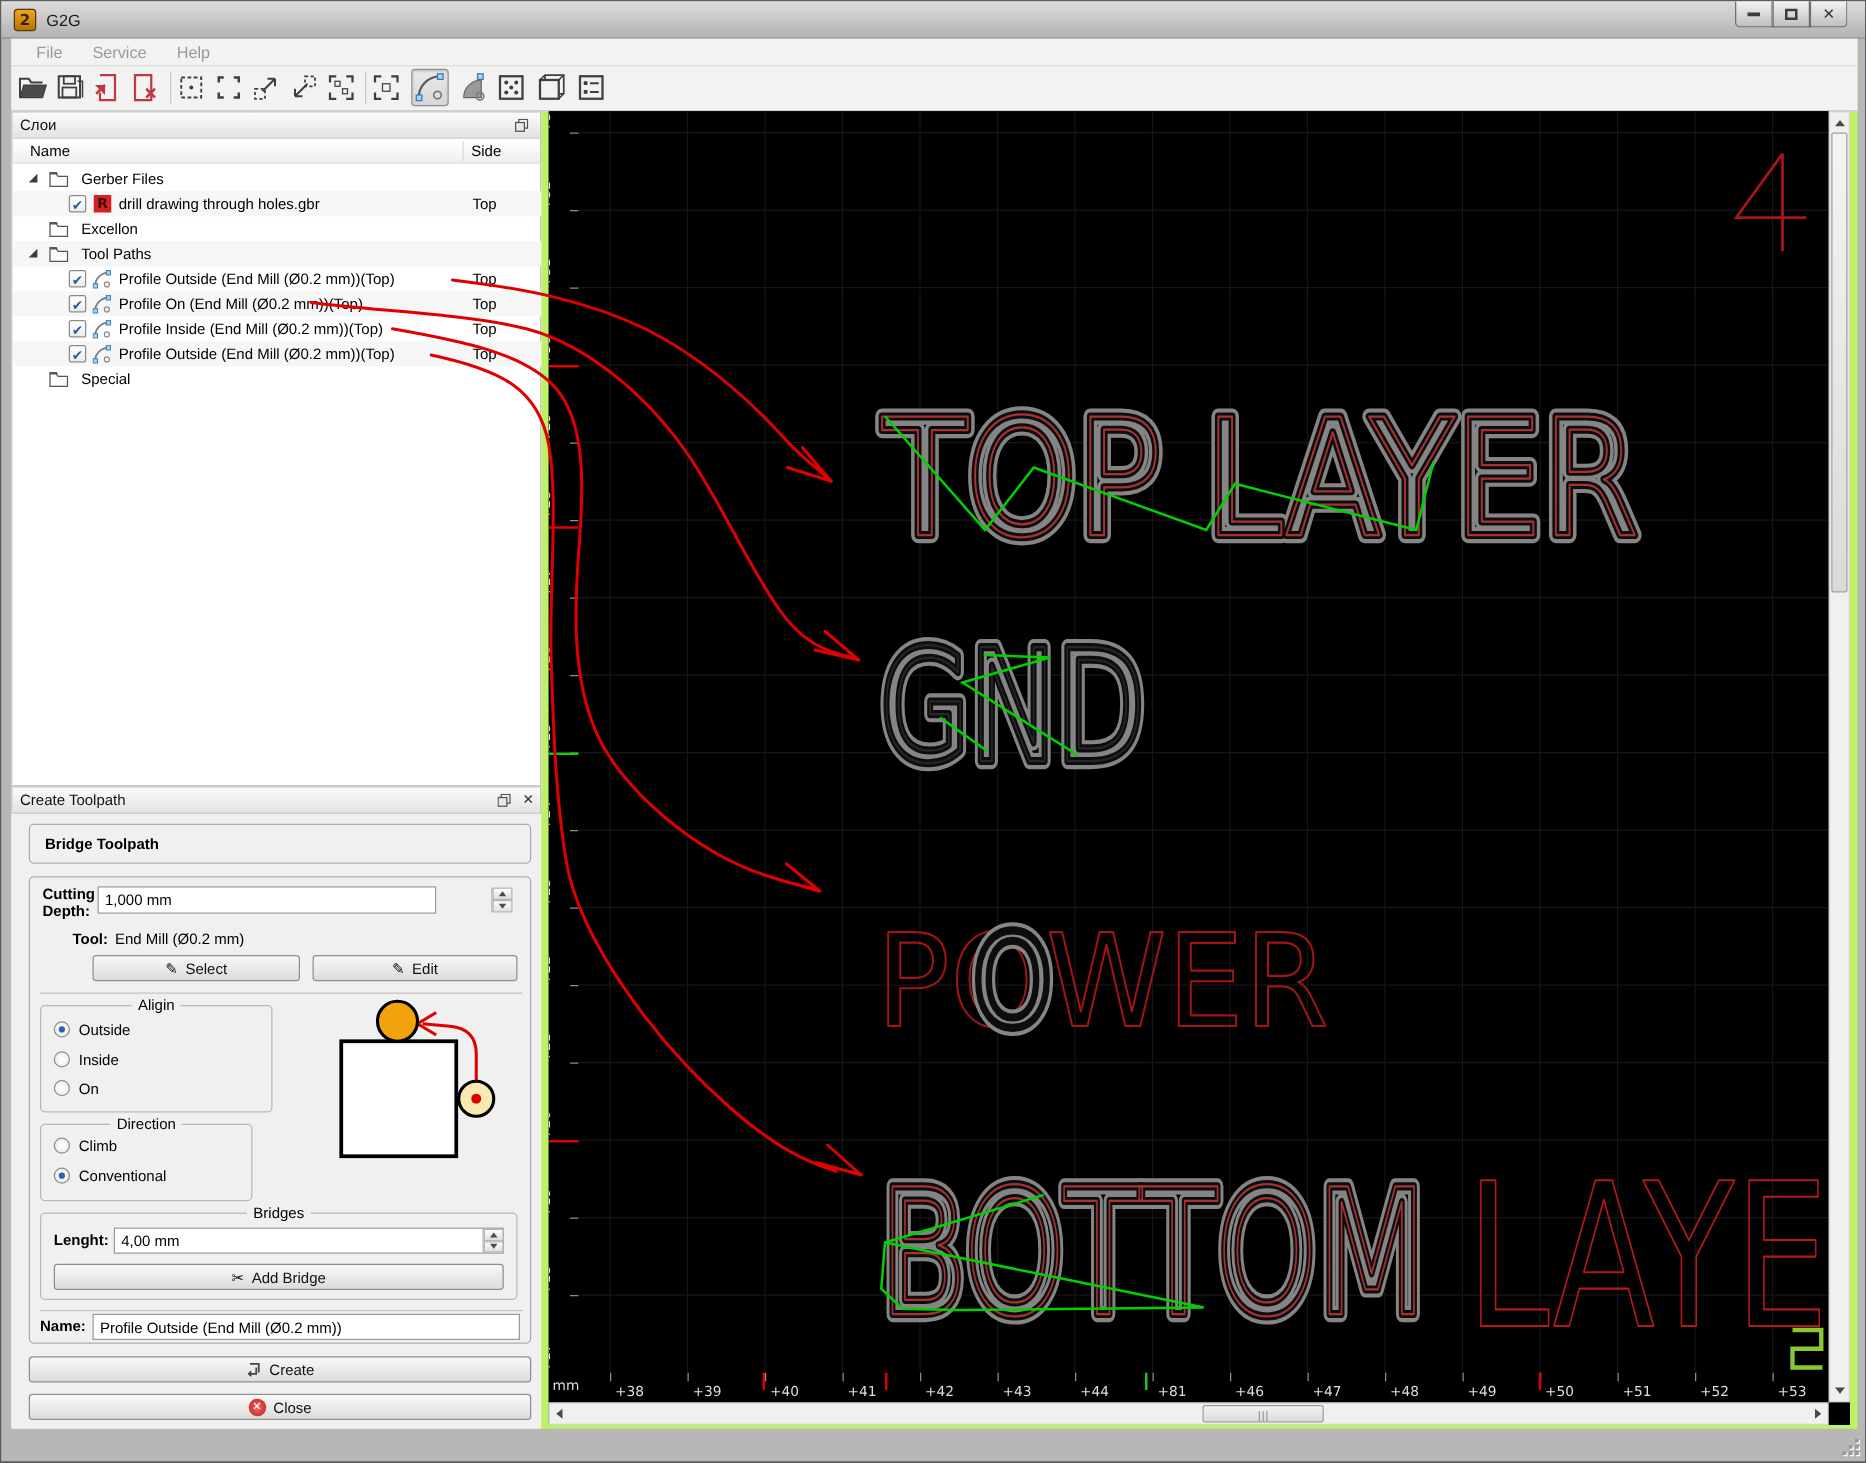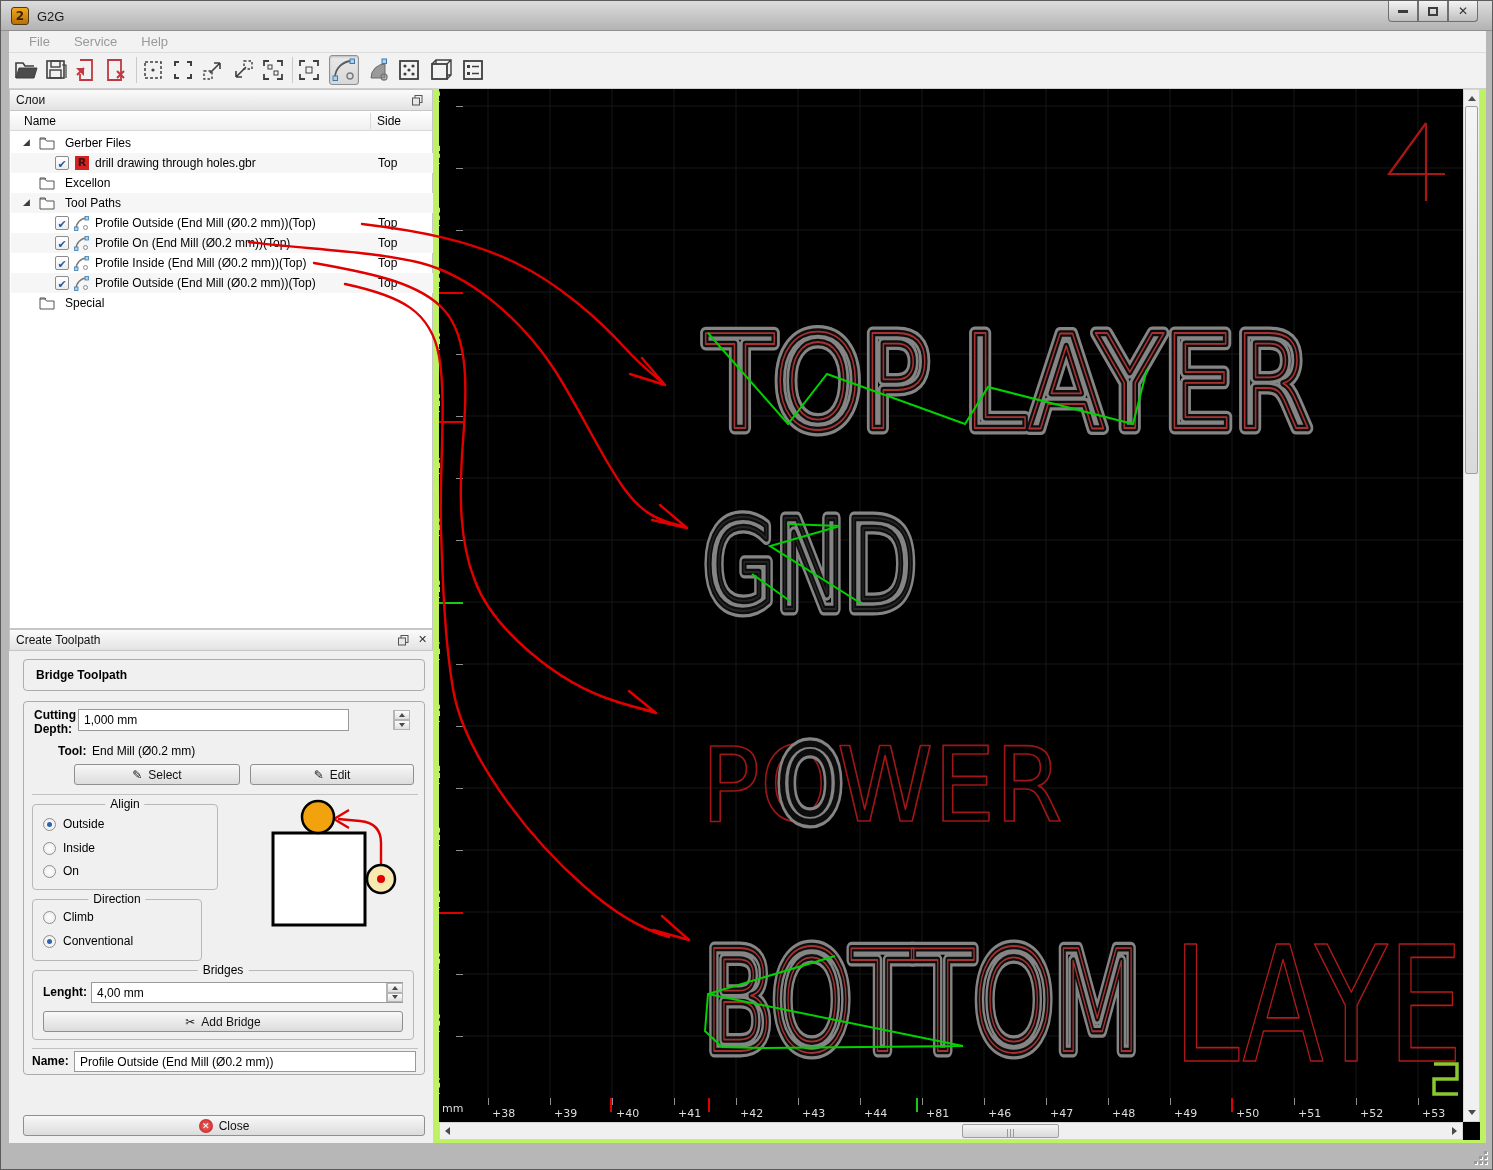--- a/index.html
+++ b/index.html
@@ -47,21 +47,21 @@
   .gb{position:absolute;border:1px solid #adadad;border-radius:4px}
   .gb>.legend{position:absolute;top:-8px;left:50%;transform:translateX(-50%);background:#f0f0f0;padding:0 5px;line-height:14px;white-space:nowrap}
   .boldlab{font-weight:bold}
   .tinput{position:absolute;height:22px;border:1px solid #9a9a9a;background:#fff;font:12px "Liberation Sans",sans-serif;padding:0 20px 0 5px}
   .spin{position:absolute;width:17px;height:20px;border-left:1px solid #b5b5b5;display:flex;flex-direction:column}
   .spin div{flex:1;background:linear-gradient(#fdfdfd,#dfdfdf);border:1px solid #b5b5b5;display:flex;align-items:center;justify-content:center}
   .aru{width:0;height:0;border-left:3px solid transparent;border-right:3px solid transparent;border-bottom:4px solid #4a4a4a}
   .ard{width:0;height:0;border-left:3px solid transparent;border-right:3px solid transparent;border-top:4px solid #4a4a4a}
   .btn{position:absolute;background:linear-gradient(#f8f8f8,#dcdcdc);border:1px solid #8f8f8f;border-radius:3px;display:flex;align-items:center;justify-content:center;gap:6px;font-size:12px;color:#111}
   .hrline{position:absolute;height:1px;background:#c2c2c2}
-  .radio-row{position:absolute;display:flex;align-items:flex-end;gap:7px}
+  .radio-row{position:absolute;display:flex;align-items:flex-start;gap:7px}
   .radio{width:13px;height:13px;border:1px solid #8f8f8f;border-radius:50%;background:radial-gradient(#fff,#e8e8e8);position:relative}
   .radio.sel::after{content:"";position:absolute;left:3px;top:3px;width:5px;height:5px;border-radius:50%;background:#2f63b0}
   .close-circ{width:14px;height:14px;border-radius:50%;background:radial-gradient(#ee6a6a,#c01818);color:#fff;font:bold 9px "DejaVu Sans",sans-serif;text-align:center;line-height:14px}
   
   .canvas-wrap{position:absolute;left:430px;top:58px;width:1041px;height:1051px;background:#000}
   .view{position:absolute;left:24px;top:0;width:1000px;height:1009px;background:#000;overflow:hidden}
   .vruler{position:absolute;left:0;top:0;width:24px;height:1009px;background:#000;overflow:hidden}
   .hruler{position:absolute;left:24px;top:1009px;width:1000px;height:24px;background:#000;overflow:hidden}
   .corner-mm{position:absolute;left:0;top:1009px;width:24px;height:24px;background:#000;color:#ddd;font:11px "DejaVu Sans",sans-serif;line-height:22px;padding-left:3px}
   .htick{position:absolute;top:0;width:1px;height:7px;background:#8f8f8f}
@@ -383,20 +383,27 @@
               <span>✂</span>
               <span>Add Bridge</span>
             </div>
         </div>
 
         <div class="hrline" style="left:8px;top:346px;width:386px"></div>
         <span class="boldlab" style="position:absolute;left:8px;top:352px">Name:</span>
         <input class="tinput" style="left: 50px; top: 349px; width: 342px; height: 21px; padding-right: 5px;" value="Profile Outside (End Mill (Ø0.2 mm))">
       </div>
 
+      <div class="btn" style="left:14px;top:456px;width:402px;height:21px">
+        <svg width="13" height="13" viewBox="0 0 13 13">
+            <path d="M4,2 h7 v7" fill="none" stroke="#444" stroke-width="1.4"></path>
+            <path d="M9,5 v5 h-6 M5,8 l-2,2 2,2" fill="none" stroke="#444" stroke-width="1.4"></path>
+          </svg>
+        <span>Create</span>
+      </div>
       <div class="btn" style="left:14px;top:486px;width:402px;height:21px">
         <span class="close-circ">✕</span>
         <span>Close</span>
       </div>
     </div>
 
     <div class="canvas-wrap">
       <div class="vruler" id="vruler">
           <div class="vtick" style="top: 17px;"></div>
           <span class="vlab" style="top: 3px;">+33</span>

